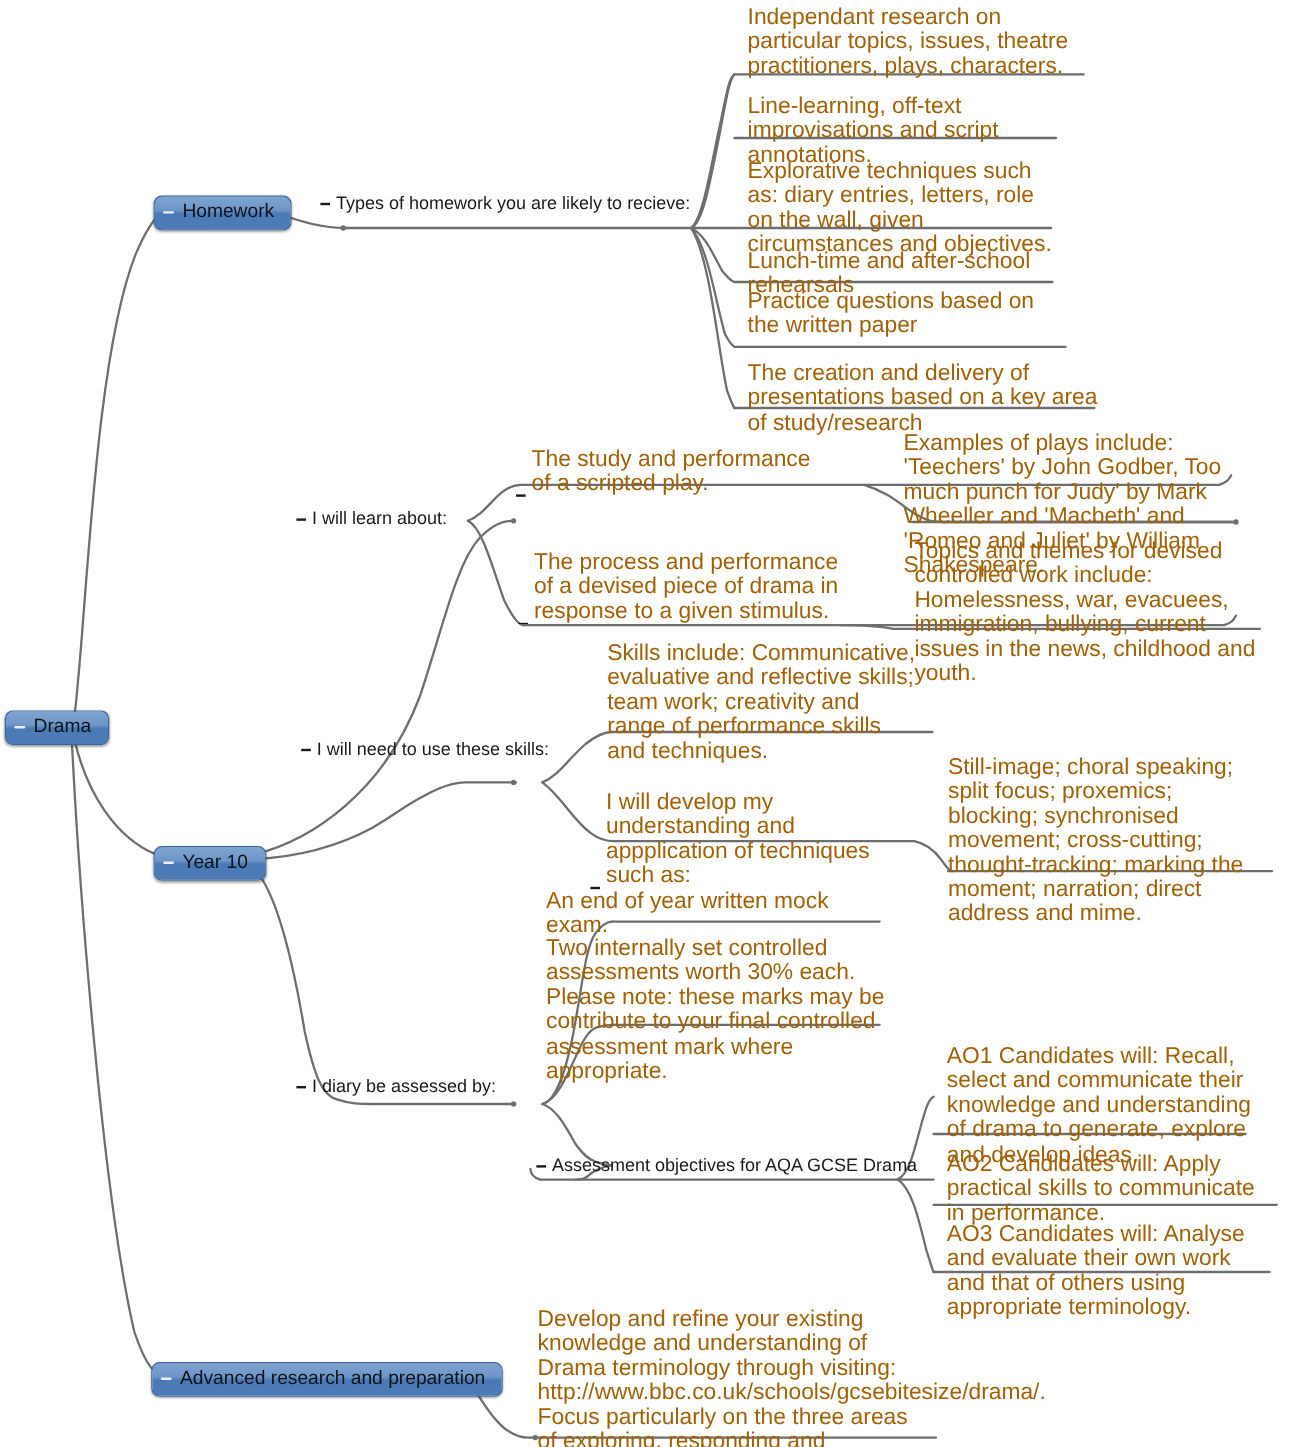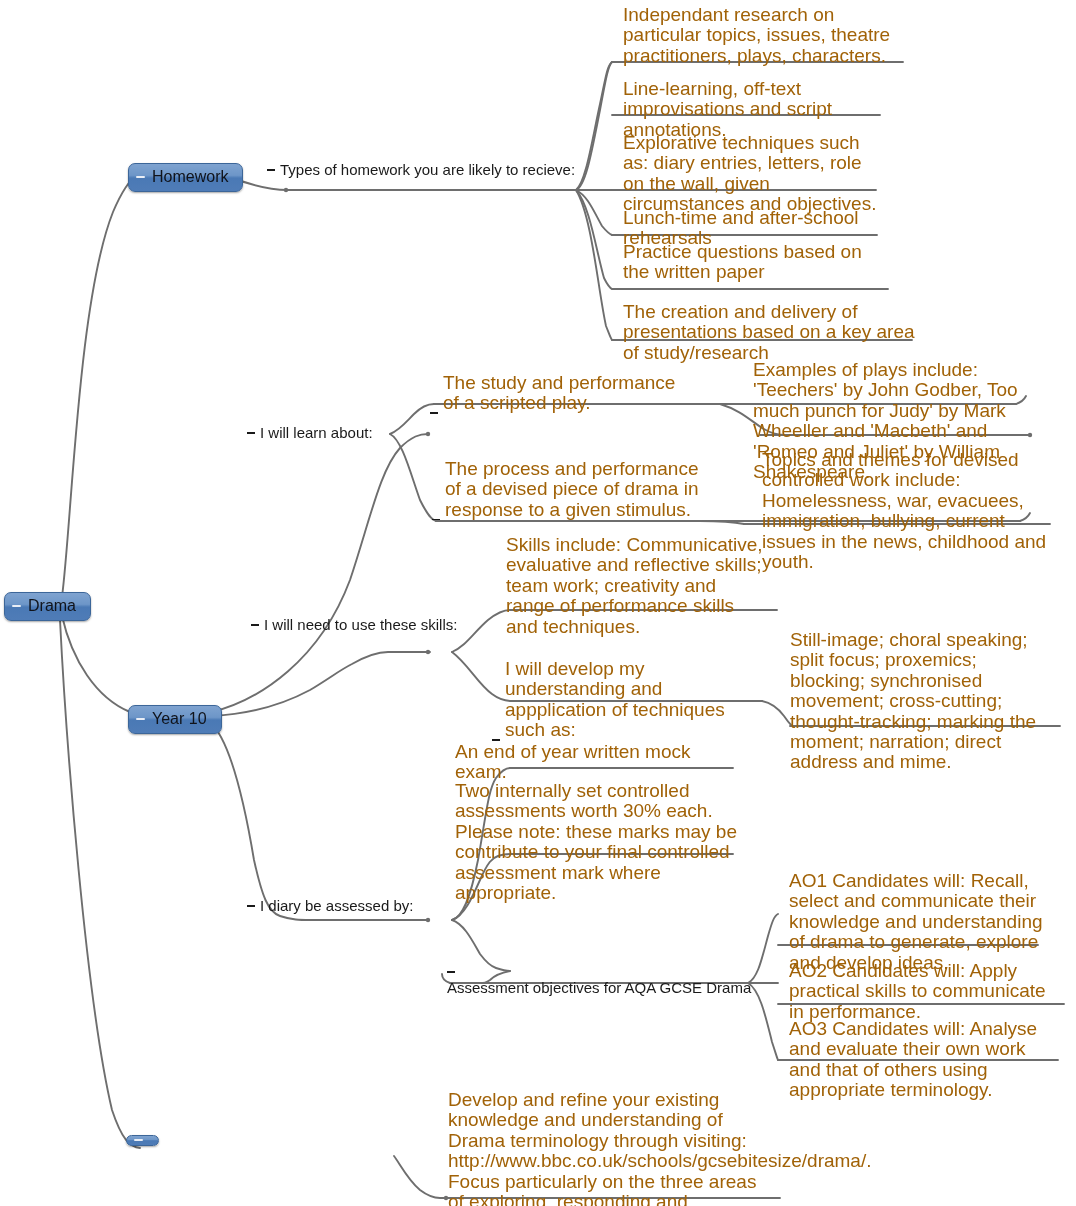--- a/index.html
+++ b/index.html
@@ -183,20 +183,21 @@
     <span>Homework</span>
   </div>
 
   <div class="node-box" style="left:128px; top:705px;">
     <span class="collapse"></span>
     <span>Year 10</span>
   </div>
 
   <div class="node-box" style="left:126px; top:1135px;">
     <span class="collapse"></span>
+    <span>Advanced research and preparation</span>
   </div>
 
   <div class="topic" style="left:267px; top:160px;text-align:center;">
     <span class="dash"></span>
     <span>Types of homework you are likely to recieve:</span>
   </div>
 
   <div class="topic" style="left:247px; top:423px;">
     <span class="dash"></span>
     <span>I will learn about:</span>
@@ -205,21 +206,21 @@
   <div class="topic" style="left:251px; top:615px;">
     <span class="dash"></span>
     <span>I will need to use these skills:</span>
   </div>
 
   <div class="topic" style="left:247px; top:896px;">
     <span class="dash"></span>
     <span>I diary be assessed by:</span>
   </div>
 
-  <div class="topic" style="left:447px; top:962px;flex-direction:column;">
+  <div class="topic" style="left:447px; top:962px;">
     <span class="dash"></span>
     <span>Assessment objectives for AQA GCSE Drama</span>
   </div>
 
   <div class="leaf with-dash" style="left:430px; top:373px; width:262px;">
     <span class="dash"></span>
     <span class="txt">The study and performance of a scripted play.</span>
   </div>
 
   <div class="leaf with-dash" style="left:432px; top:459px; width:270px;">

